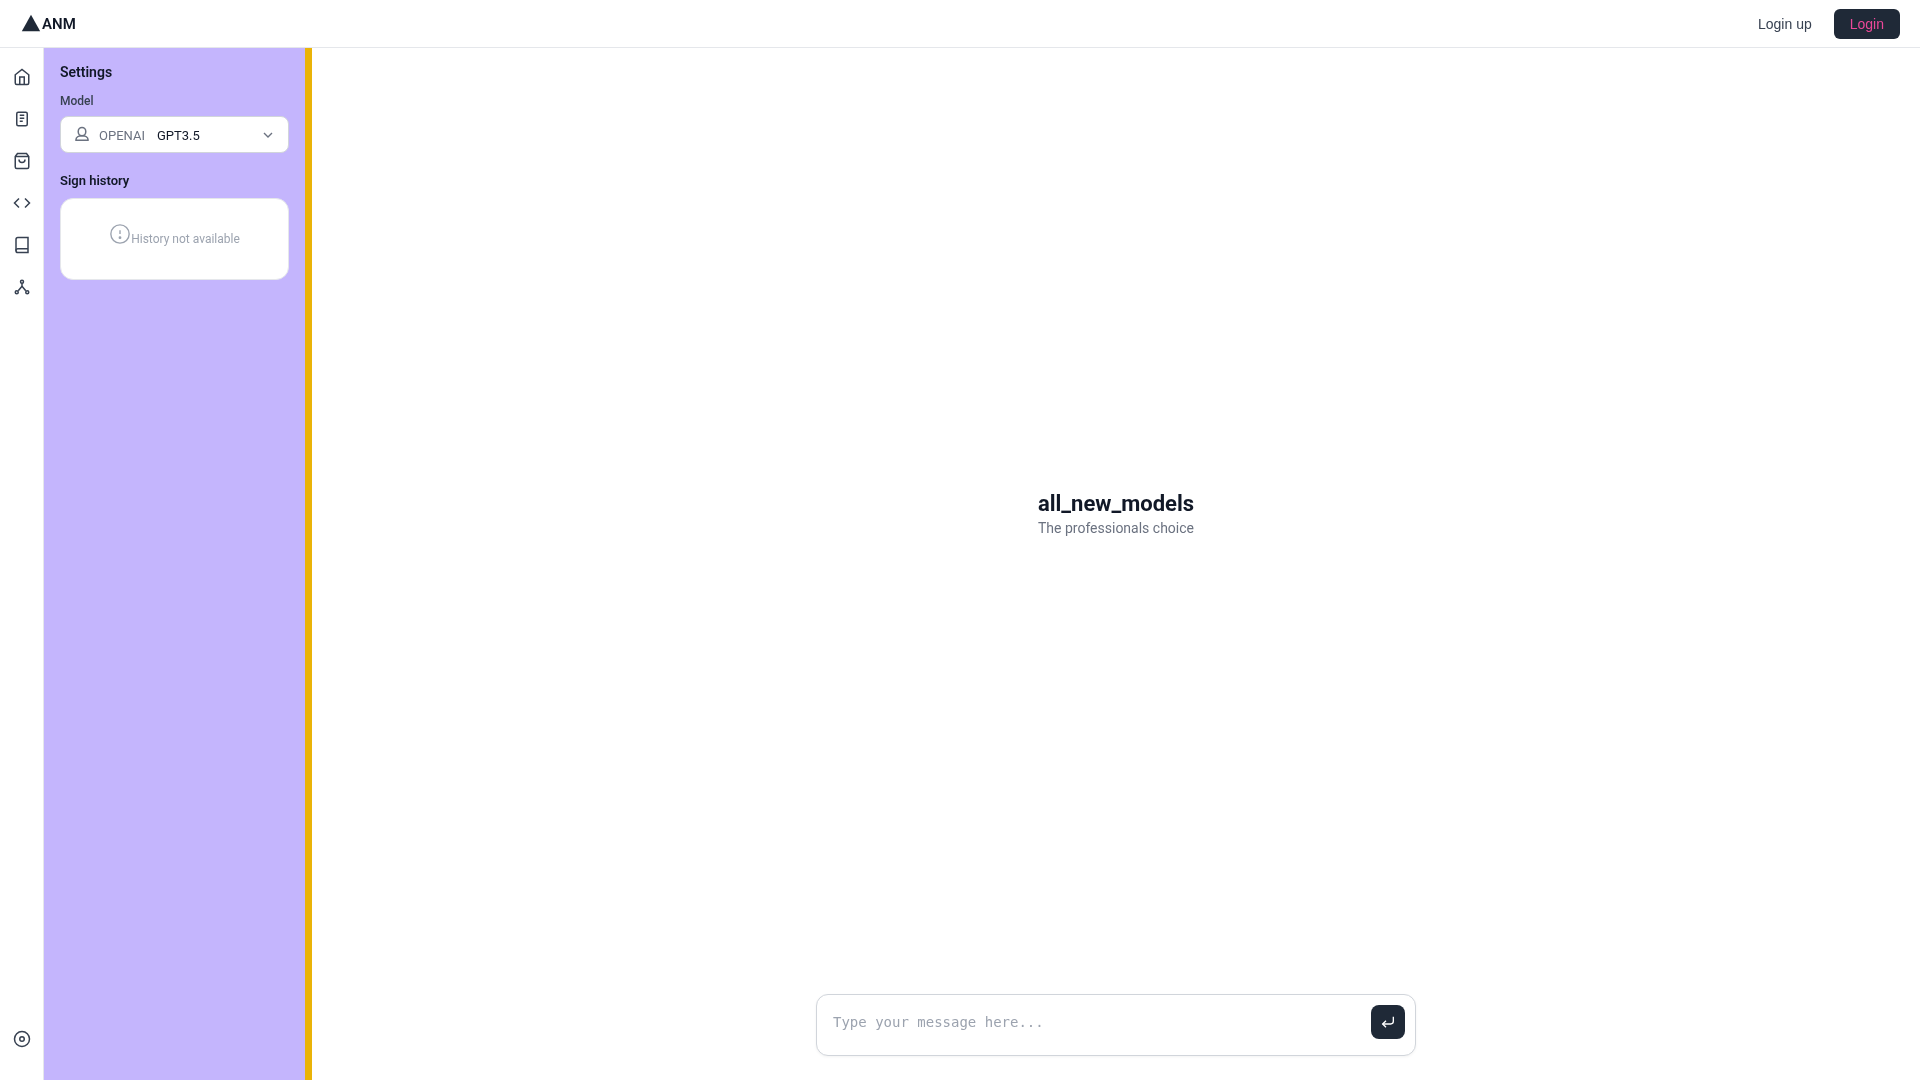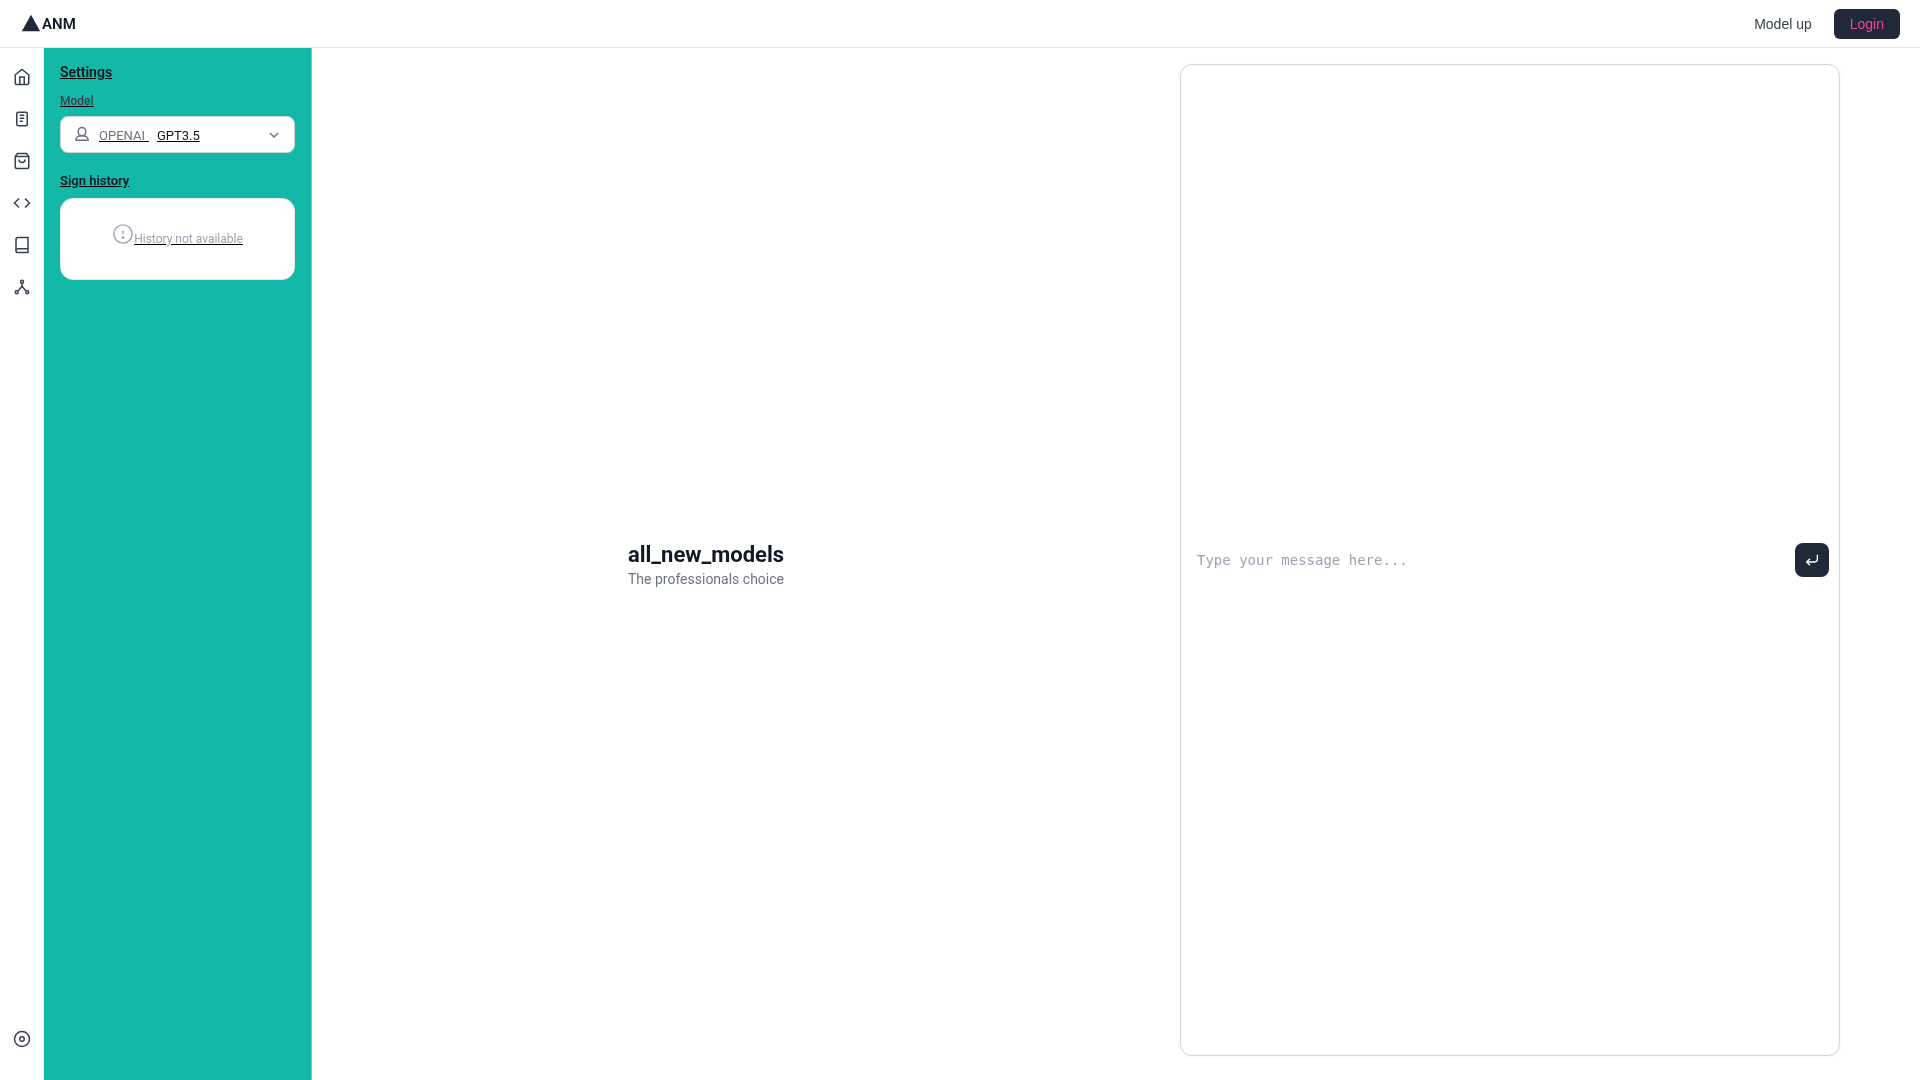--- a/index.html
+++ b/index.html
@@ -126,25 +126,24 @@
     }
 
     .sidebar-icon svg {
       width: 18px;
       height: 18px;
     }
 
     
     .settings-panel {
       width: 268px;
-      background: #14b8a6;
-      border-right: 1px solid #eab308;
+      background: #c4b5fd;
+      border-right: 7px solid #eab308;
       padding: 16px;
       overflow-y: auto;
-      text-decoration: underline;
     }
 
     .settings-title {
       font-size: 14px;
       font-weight: 600;
       color: #111827;
       margin-bottom: 14px;
     }
 
     .settings-section-label {
@@ -220,21 +219,21 @@
 
     .history-empty-text {
       font-size: 12px;
       color: #9ca3af;
     }
 
     
     .chat-area {
       flex: 1;
       display: flex;
-      flex-direction: row;
+      flex-direction: column;
       position: relative;
       background: #ffffff;
     }
 
     .chat-main {
       flex: 1;
       display: flex;
       flex-direction: column;
       align-items: center;
       justify-content: center;
@@ -257,26 +256,26 @@
     }
 
     
     .chat-input-container {
       padding: 16px 80px 24px;
       display: flex;
       justify-content: center;
     }
 
     .chat-input-wrapper {
-      width: 660px;
+      width: 600px;
       border: 1px solid #d1d5db;
       border-radius: 12px;
       display: flex;
       align-items: center;
-      padding: 10px 10px 10px 16px;
+      padding: 10px 10px 16px 16px;
       background: #ffffff;
       box-shadow: 0 1px 3px rgba(0,0,0,0.05);
     }
 
     .chat-input {
       flex: 1;
       border: none;
       outline: none;
       font-size: 14px;
       color: #111827;
@@ -313,21 +312,21 @@
 <div class="header">
   <div class="header-left">
     <div class="header-logo">
       <svg class="logo-icon" viewBox="0 0 24 24" fill="none" xmlns="http://www.w3.org/2000/svg">
         <polygon points="12,2 22,20 2,20" fill="#1f2937"></polygon>
       </svg>
       <span class="header-title">ANM</span>
     </div>
   </div>
   <div class="header-right">
-    <button class="btn-signup">Model up</button>
+    <button class="btn-signup">Login up</button>
     <button class="btn-login">Login</button>
   </div>
 </div>
 
 <div class="main-layout">
 
   <div class="icon-sidebar">
     <div class="icon-sidebar-top">
 
       <div class="sidebar-icon">

